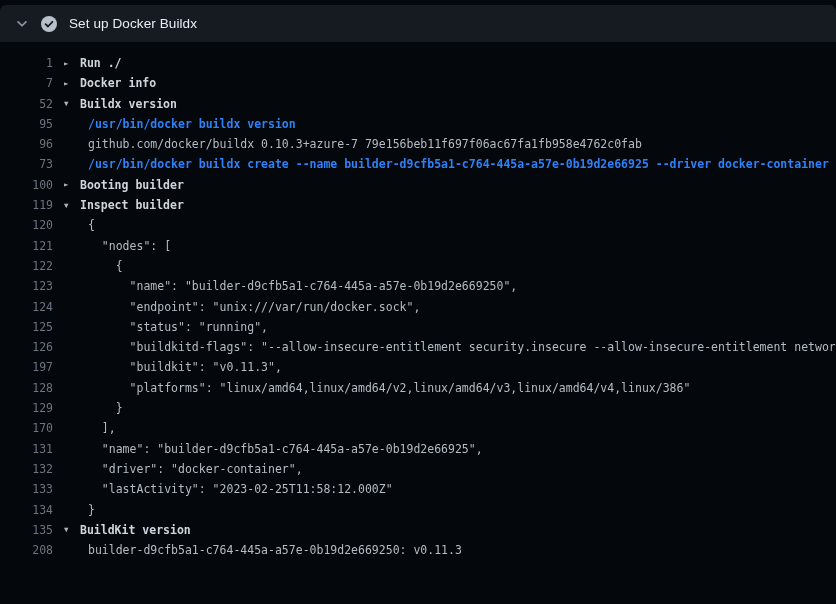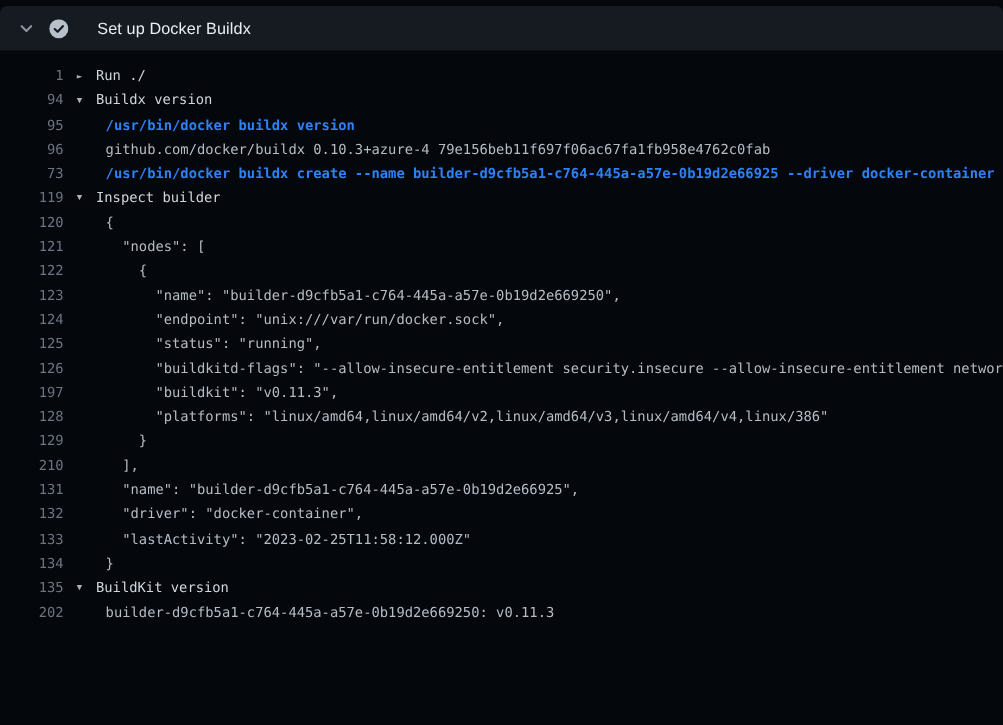--- a/index.html
+++ b/index.html
@@ -12,21 +12,21 @@
     background:#161b22;
     border-radius:6px 6px 0 0;
     display:flex;
     align-items:center;
     padding:0 15px;
     cursor:pointer;
   }
   .step-header .chev { width:14px; height:14px; flex:0 0 auto; }
   .step-header .status { width:16px; height:16px; margin-left:12px; flex:0 0 auto; }
   .step-title {
-    margin-left:24px;
+    margin-left:12px;
     color:#e6edf3;
     font-size:13.5px;
     font-weight:500;
     letter-spacing:.1px;
     white-space:nowrap;
   }
 
   .log {
     padding-top:11px;
   }
@@ -40,21 +40,21 @@
   .num {
     display:inline-block;
     width:53px;
     text-align:right;
     color:#6b7480;
     text-decoration:none;
     cursor:pointer;
   }
   .ltext { margin-left:35px; color:#b4bcc4; }
   .row.cmd .ltext { color:#2f81f7; font-weight:bold; }
-  .grouphead { cursor:pointer; }
+  .grouphead { cursor:pointer;font-weight:bold; }
   .tri {
     display:inline-block;
     width:16px;
     margin-left:11px;
     font-size:7.5px;
     color:#aab2ba;
     text-align:left;
     vertical-align:1.5px;
   }
   .gtext { color:#ced5dc; }
@@ -68,35 +68,37 @@
   </svg>
   <svg class="status" viewBox="0 0 16 16">
     <circle cx="8" cy="8" r="8" fill="#b8c1ca"></circle>
     <path d="M4.6 8.2 L7 10.5 L11.4 5.8" fill="none" stroke="#161b22" stroke-width="1.8" stroke-linecap="round" stroke-linejoin="round"></path>
   </svg>
   <span class="step-title">Set up Docker Buildx</span>
 </div>
 
 <div class="log">
     <div class="row group"><a class="num">1</a><span class="grouphead"><span class="tri">►</span><span class="gtext">Run ./</span></span></div>
-    <div class="row group"><a class="num">94</a><span class="grouphead"><span class="tri">▼</span><span class="gtext">Buildx version</span></span></div>
+    <div class="row group"><a class="num">7</a><span class="grouphead"><span class="tri">►</span><span class="gtext">Docker info</span></span></div>
+    <div class="row group"><a class="num">52</a><span class="grouphead"><span class="tri">▼</span><span class="gtext">Buildx version</span></span></div>
     <div class="row cmd"><a class="num">95</a><span class="ltext">/usr/bin/docker buildx version</span></div>
-    <div class="row out"><a class="num">96</a><span class="ltext">github.com/docker/buildx 0.10.3+azure-4 79e156beb11f697f06ac67fa1fb958e4762c0fab</span></div>
+    <div class="row out"><a class="num">96</a><span class="ltext">github.com/docker/buildx 0.10.3+azure-7 79e156beb11f697f06ac67fa1fb958e4762c0fab</span></div>
     <div class="row cmd"><a class="num">73</a><span class="ltext">/usr/bin/docker buildx create --name builder-d9cfb5a1-c764-445a-a57e-0b19d2e66925 --driver docker-container</span></div>
+    <div class="row group"><a class="num">100</a><span class="grouphead"><span class="tri">►</span><span class="gtext">Booting builder</span></span></div>
     <div class="row group"><a class="num">119</a><span class="grouphead"><span class="tri">▼</span><span class="gtext">Inspect builder</span></span></div>
     <div class="row out"><a class="num">120</a><span class="ltext">{</span></div>
     <div class="row out"><a class="num">121</a><span class="ltext">  "nodes": [</span></div>
     <div class="row out"><a class="num">122</a><span class="ltext">    {</span></div>
     <div class="row out"><a class="num">123</a><span class="ltext">      "name": "builder-d9cfb5a1-c764-445a-a57e-0b19d2e669250",</span></div>
     <div class="row out"><a class="num">124</a><span class="ltext">      "endpoint": "unix:///var/run/docker.sock",</span></div>
     <div class="row out"><a class="num">125</a><span class="ltext">      "status": "running",</span></div>
     <div class="row out"><a class="num">126</a><span class="ltext">      "buildkitd-flags": "--allow-insecure-entitlement security.insecure --allow-insecure-entitlement network.host",</span></div>
     <div class="row out"><a class="num">197</a><span class="ltext">      "buildkit": "v0.11.3",</span></div>
     <div class="row out"><a class="num">128</a><span class="ltext">      "platforms": "linux/amd64,linux/amd64/v2,linux/amd64/v3,linux/amd64/v4,linux/386"</span></div>
     <div class="row out"><a class="num">129</a><span class="ltext">    }</span></div>
-    <div class="row out"><a class="num">210</a><span class="ltext">  ],</span></div>
+    <div class="row out"><a class="num">170</a><span class="ltext">  ],</span></div>
     <div class="row out"><a class="num">131</a><span class="ltext">  "name": "builder-d9cfb5a1-c764-445a-a57e-0b19d2e66925",</span></div>
     <div class="row out"><a class="num">132</a><span class="ltext">  "driver": "docker-container",</span></div>
     <div class="row out"><a class="num">133</a><span class="ltext">  "lastActivity": "2023-02-25T11:58:12.000Z"</span></div>
     <div class="row out"><a class="num">134</a><span class="ltext">}</span></div>
     <div class="row group"><a class="num">135</a><span class="grouphead"><span class="tri">▼</span><span class="gtext">BuildKit version</span></span></div>
-    <div class="row out"><a class="num">202</a><span class="ltext">builder-d9cfb5a1-c764-445a-a57e-0b19d2e669250: v0.11.3</span></div>
+    <div class="row out"><a class="num">208</a><span class="ltext">builder-d9cfb5a1-c764-445a-a57e-0b19d2e669250: v0.11.3</span></div>
   </div>
 
 </body></html>

